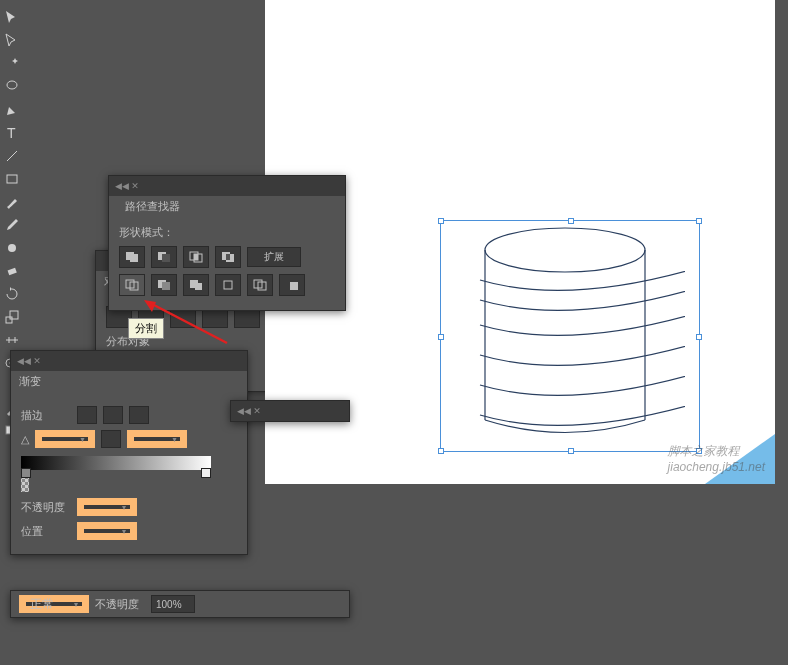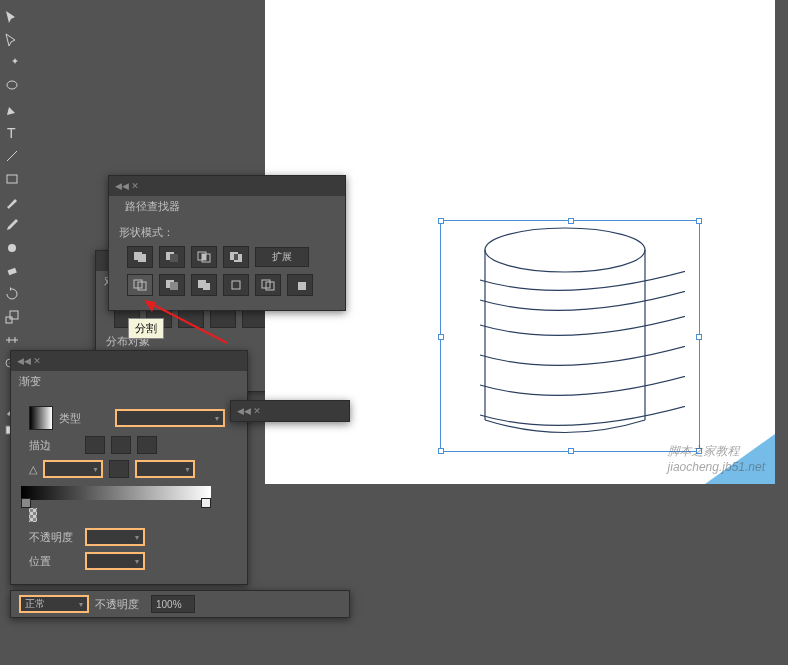--- a/index.html
+++ b/index.html
@@ -11,30 +11,30 @@
     
     .canvas-area { position: absolute; left: 265px; top: 0; width: 510px; height: 484px; background: #fff; }
     .artwork { position: absolute; left: 180px; top: 220px; width: 240px; height: 240px; }
     .selection-box { position: absolute; border: 1px solid #4a90d9; }
     .sel-handle { position: absolute; width: 6px; height: 6px; background: #fff; border: 1px solid #4a90d9; }
     
     .panel { position: absolute; background: #535353; border: 1px solid #2a2a2a; color: #c0c0c0; font-size: 11px; box-shadow: 0 2px 8px rgba(0,0,0,0.5); }
     .panel-header { height: 20px; background: #3a3a3a; display: flex; align-items: center; padding: 0 6px; justify-content: space-between; }
     .panel-tab { background: #535353; padding: 3px 8px; font-size: 11px; display: inline-block; }
     .panel-body { padding: 8px 10px; }
-    .panel-row { display: flex; align-items: center; gap: 6px; margin: 6px 8px; }
+    .panel-row { display: flex; align-items: center; gap: 6px; margin: 6px 0; }
     .panel-label { font-size: 11px; color: #c0c0c0; min-width: 50px; }
     .mode-btn { width: 26px; height: 22px; background: #3a3a3a; border: 1px solid #2a2a2a; display: flex; align-items: center; justify-content: center; cursor: pointer; }
     .mode-btn svg { width: 16px; height: 14px; fill: #c0c0c0; }
     .expand-btn { width: 54px; height: 20px; background: #3a3a3a; border: 1px solid #2a2a2a; font-size: 10px; display: flex; align-items: center; justify-content: center; cursor: pointer; }
     
     .tooltip { position: absolute; background: #f5f5dc; color: #000; padding: 2px 6px; font-size: 11px; border: 1px solid #888; z-index: 100; }
     .red-arrow { position: absolute; z-index: 99; }
     
-    .dropdown { background: #3a3a3a; border: 2px solid #fdba74; height: 18px; min-width: 110px; display: flex; align-items: center; padding: 0 4px; font-size: 10px; position: relative; }
+    .dropdown { background: #3a3a3a; border: 7px solid #fdba74; height: 18px; min-width: 110px; display: flex; align-items: center; padding: 0 4px; font-size: 12px; position: relative; }
     .dropdown::after { content: "▾"; position: absolute; right: 4px; font-size: 8px; color: #888; }
     .num-input { background: #3a3a3a; border: 1px solid #2a2a2a; height: 18px; width: 44px; display: flex; align-items: center; padding: 0 4px; font-size: 10px; color: #c0c0c0; }
     .gradient-bar { width: 190px; height: 14px; background: linear-gradient(to right, #000, #fff); margin: 8px 0; position: relative; }
     .grad-stop { position: absolute; bottom: -8px; width: 10px; height: 10px; background: #888; border: 1px solid #222; }
     .opacity-bar { width: 8px; height: 14px; background: repeating-conic-gradient(#888 0% 25%, #ccc 0% 50%) 50% / 6px 6px; display: inline-block; }
     
     .color-square { width: 24px; height: 24px; border: 1px solid #222; }
     .slider-track { width: 48px; height: 10px; background: #2a2a2a; position: relative; }
     .slider-thumb { position: absolute; width: 6px; height: 12px; background: #888; top: -1px; }
     
@@ -281,25 +281,20 @@
   </div>
 </div>
 
 <div class="panel" style="left:10px;top:350px;width:238px;">
   <div class="panel-header">
     <span style="color:#888;font-size:9px;">◀◀ ✕</span>
   </div>
   <div style="padding:0 0"><span class="panel-tab">渐变</span></div>
   <div class="panel-body">
     <div class="panel-row">
-      <div class="color-square" style="background:linear-gradient(to right,#000,#fff)"></div>
-      <span class="panel-label">类型</span>
-      <div class="dropdown"></div>
-    </div>
-    <div class="panel-row">
       <span class="panel-label">描边</span>
       <div class="mode-btn" style="width:20px;height:18px"></div>
       <div class="mode-btn" style="width:20px;height:18px"></div>
       <div class="mode-btn" style="width:20px;height:18px"></div>
     </div>
     <div class="panel-row">
       <span>△</span>
       <div class="dropdown" style="min-width:60px"></div>
       <div class="mode-btn" style="width:20px;height:18px"></div>
       <div class="dropdown" style="min-width:60px"></div>

